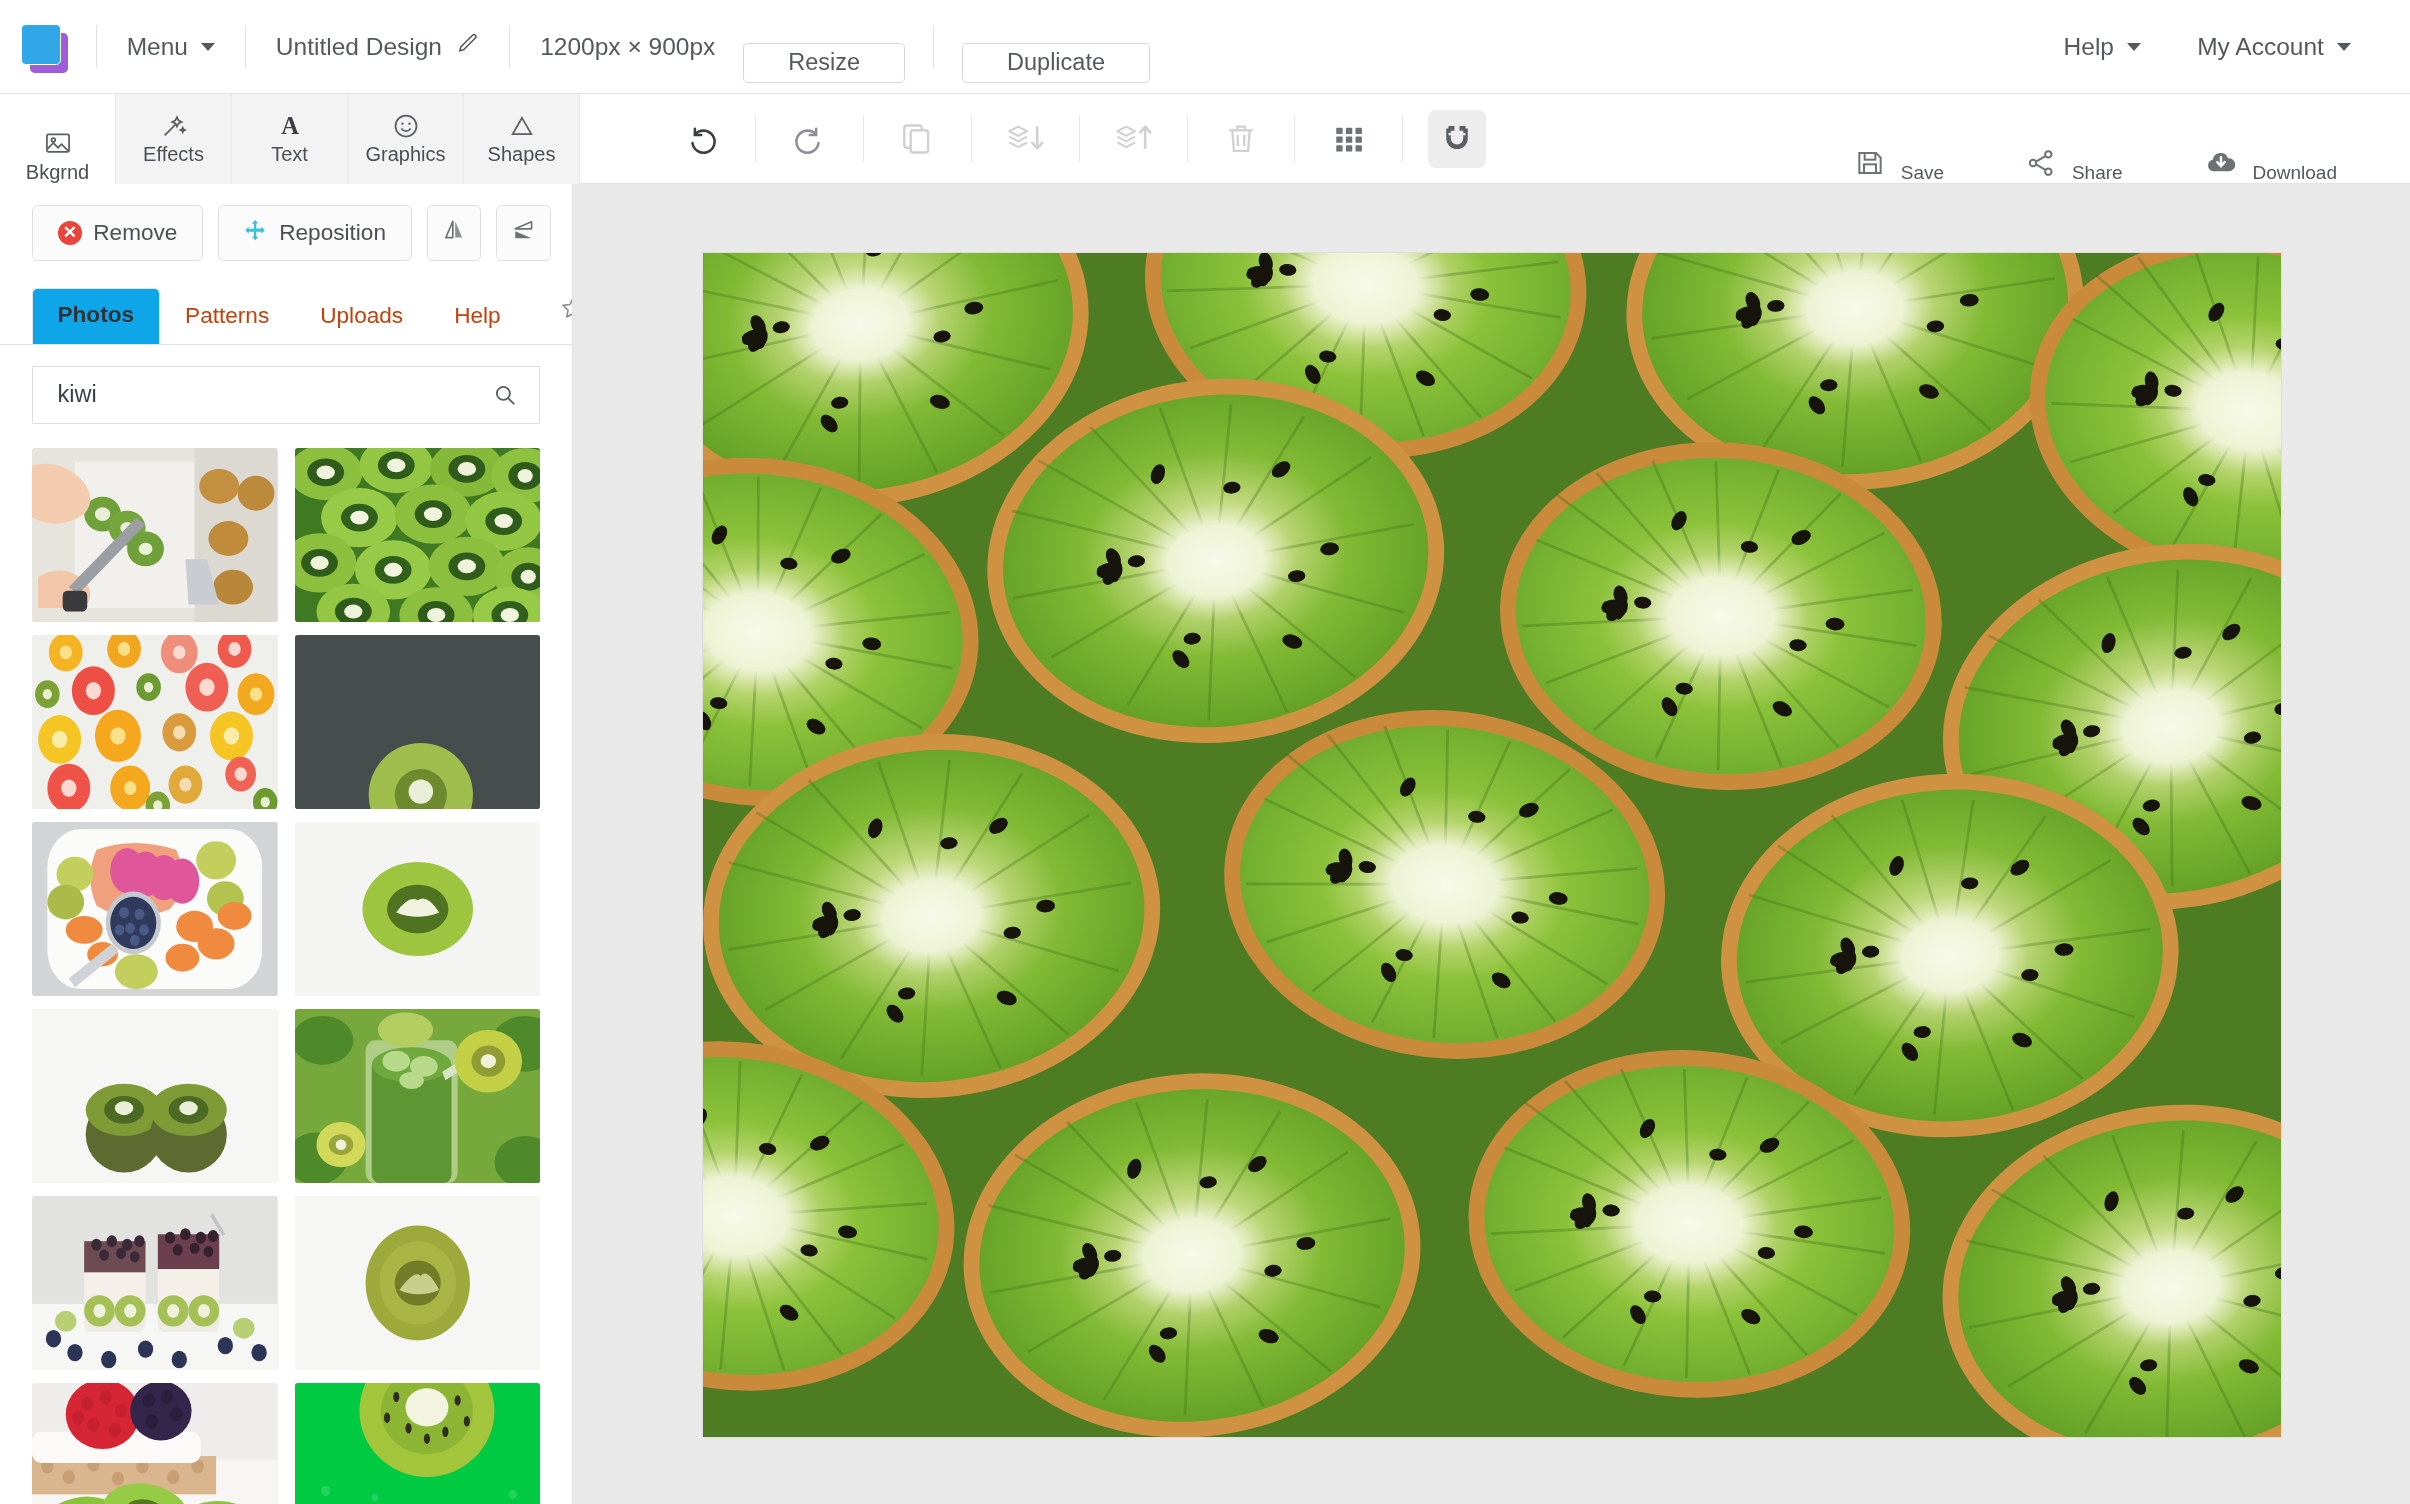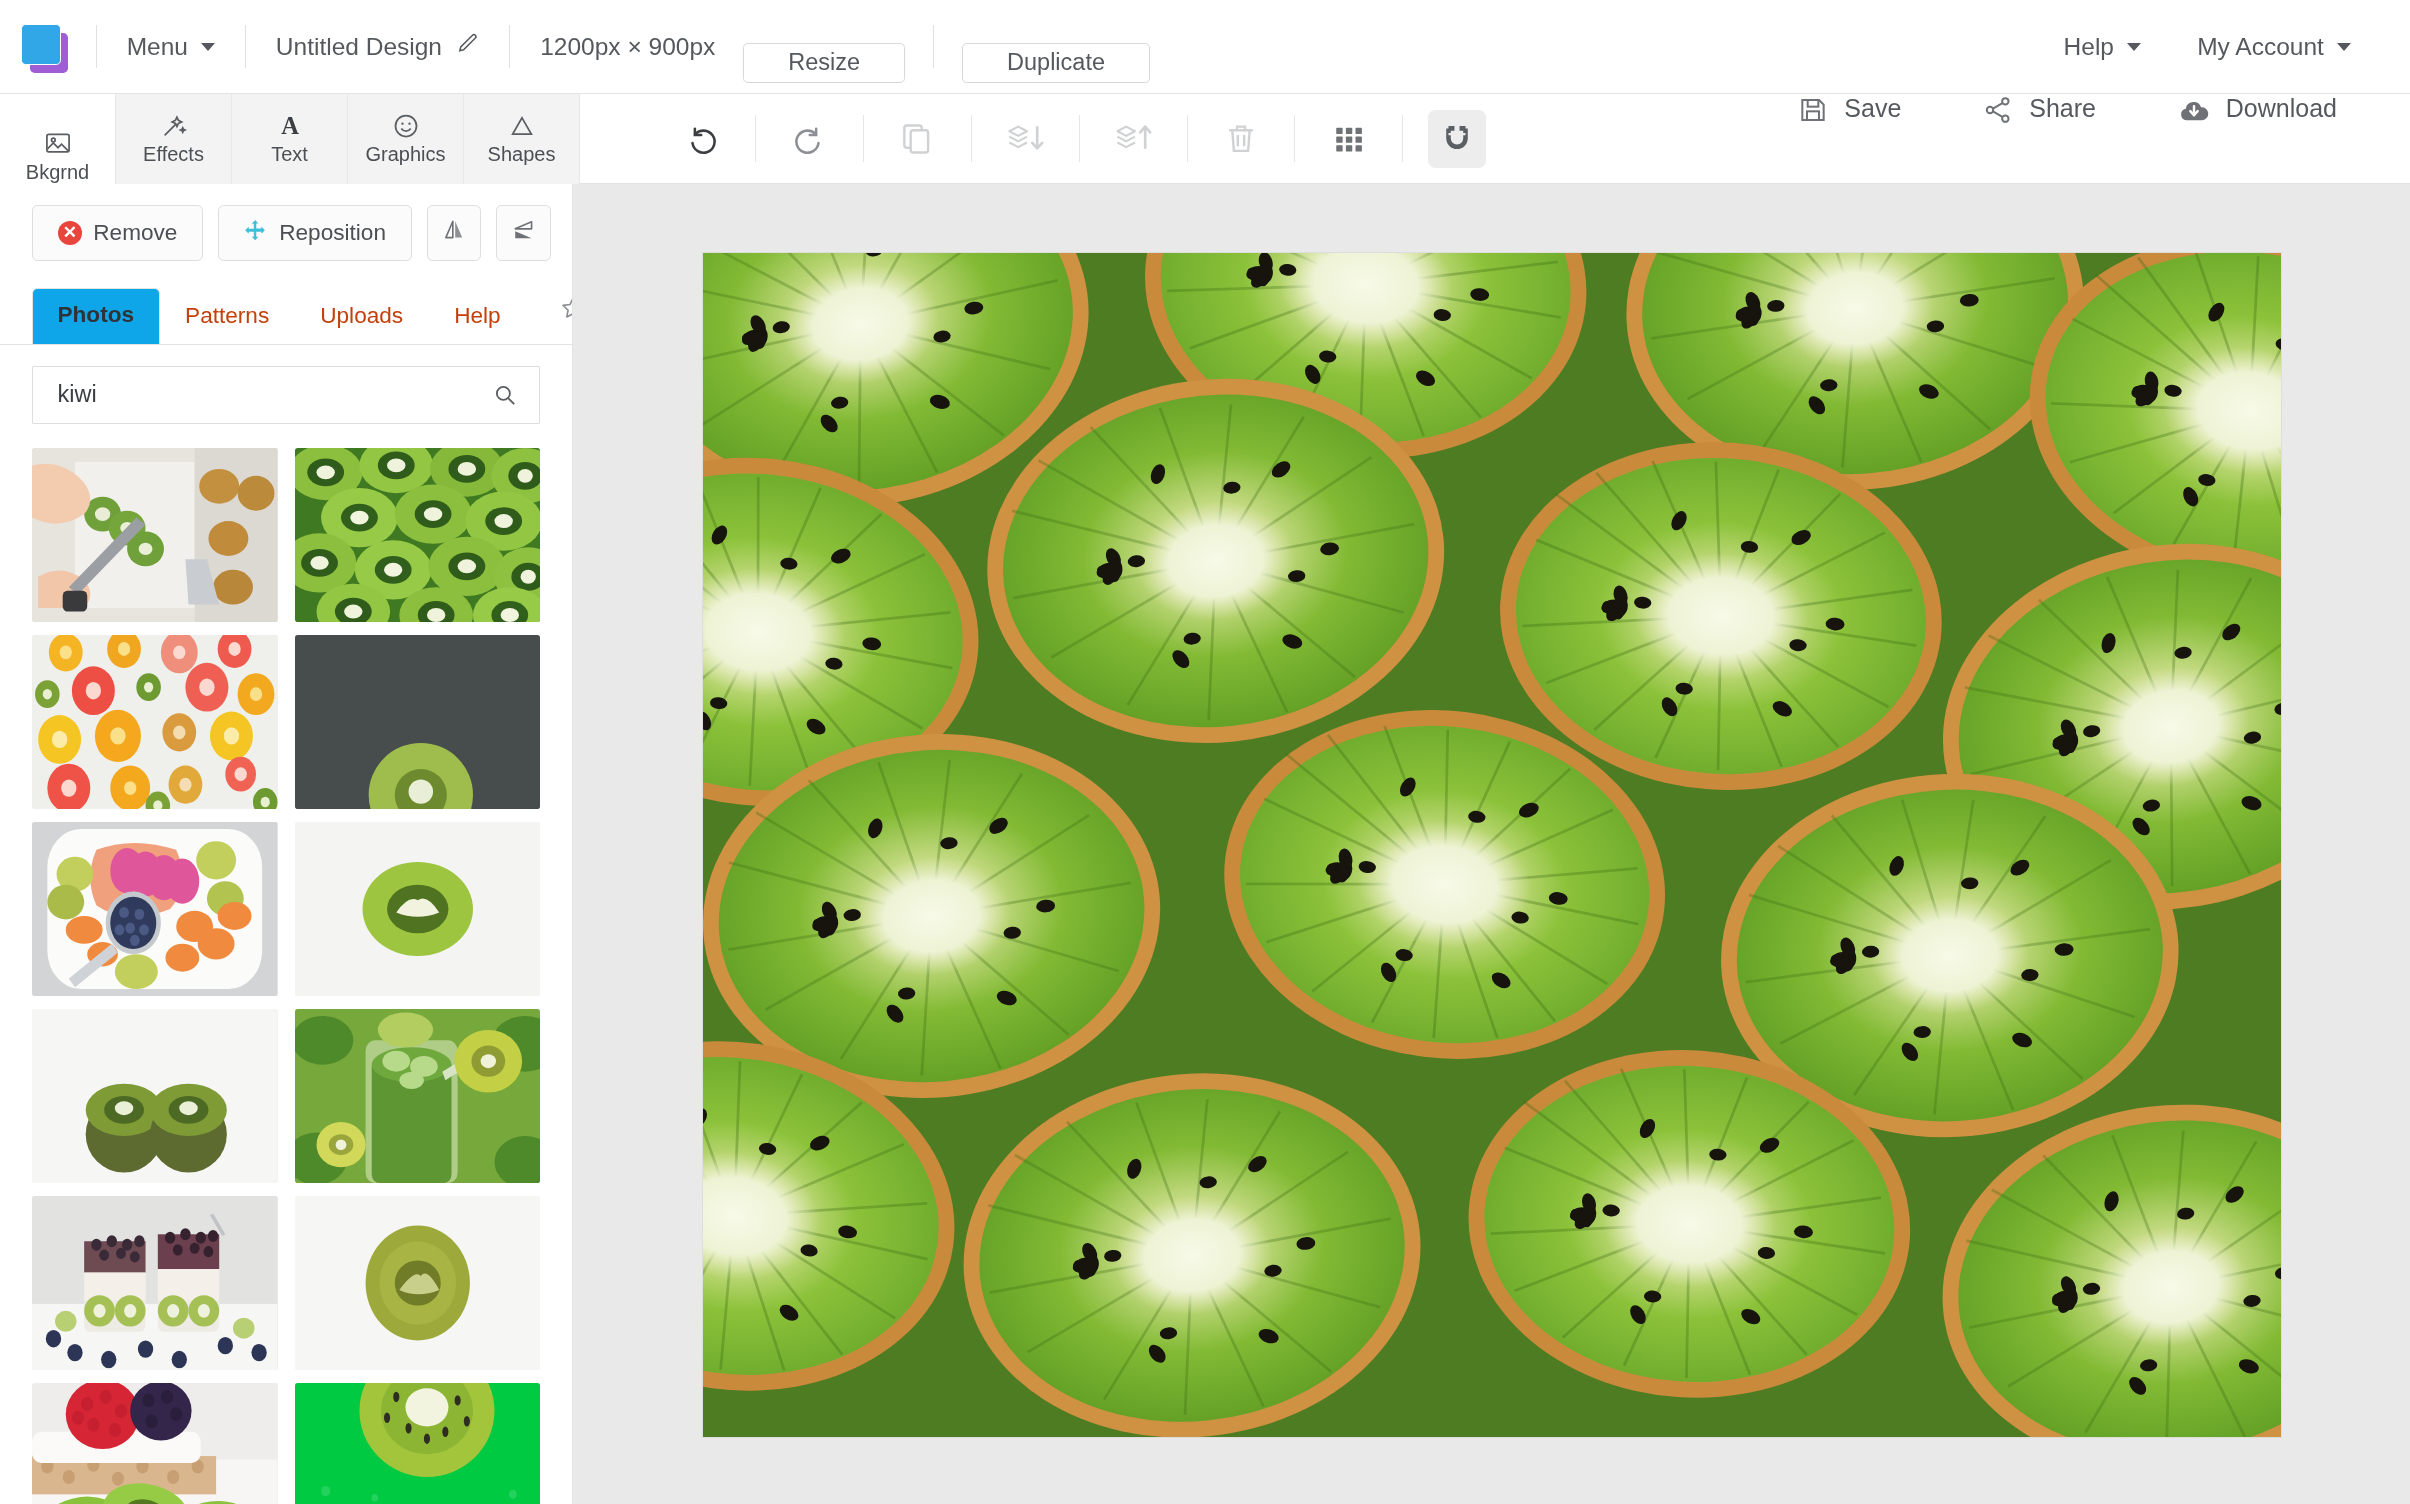--- a/index.html
+++ b/index.html
@@ -75,22 +75,22 @@
     display: flex; align-items: center; justify-content: center;
     cursor: pointer;
   }
   .tbar-btn.disabled { opacity: .32; cursor: default; }
   .tbar-btn .snapbox {
     width: 58px; height: 58px; border-radius: 7.5px; background: #ededed;
     display: flex; align-items: center; justify-content: center;
   }
   .tbar-right { display: flex; align-items: center; padding-right: 34px; }
   .tbar-text-btn {
-    display: flex; align-items: flex-start; gap: 15px;
-    font-size: 25px; color: #55595e; padding: 0 40px; height: 90px;
+    display: flex; align-items: flex-end; gap: 15px;
+    font-size: 19px; color: #55595e; padding: 0 40px; height: 90px;
     cursor: pointer; white-space: nowrap;
   }
 
   
   .body { flex: 1 1 auto; display: flex; min-height: 0; }
 
   
   .sidebar {
     width: 573px; flex: 0 0 573px;
     background: #fff; border-right: 0.9px solid #e3e3e3;

